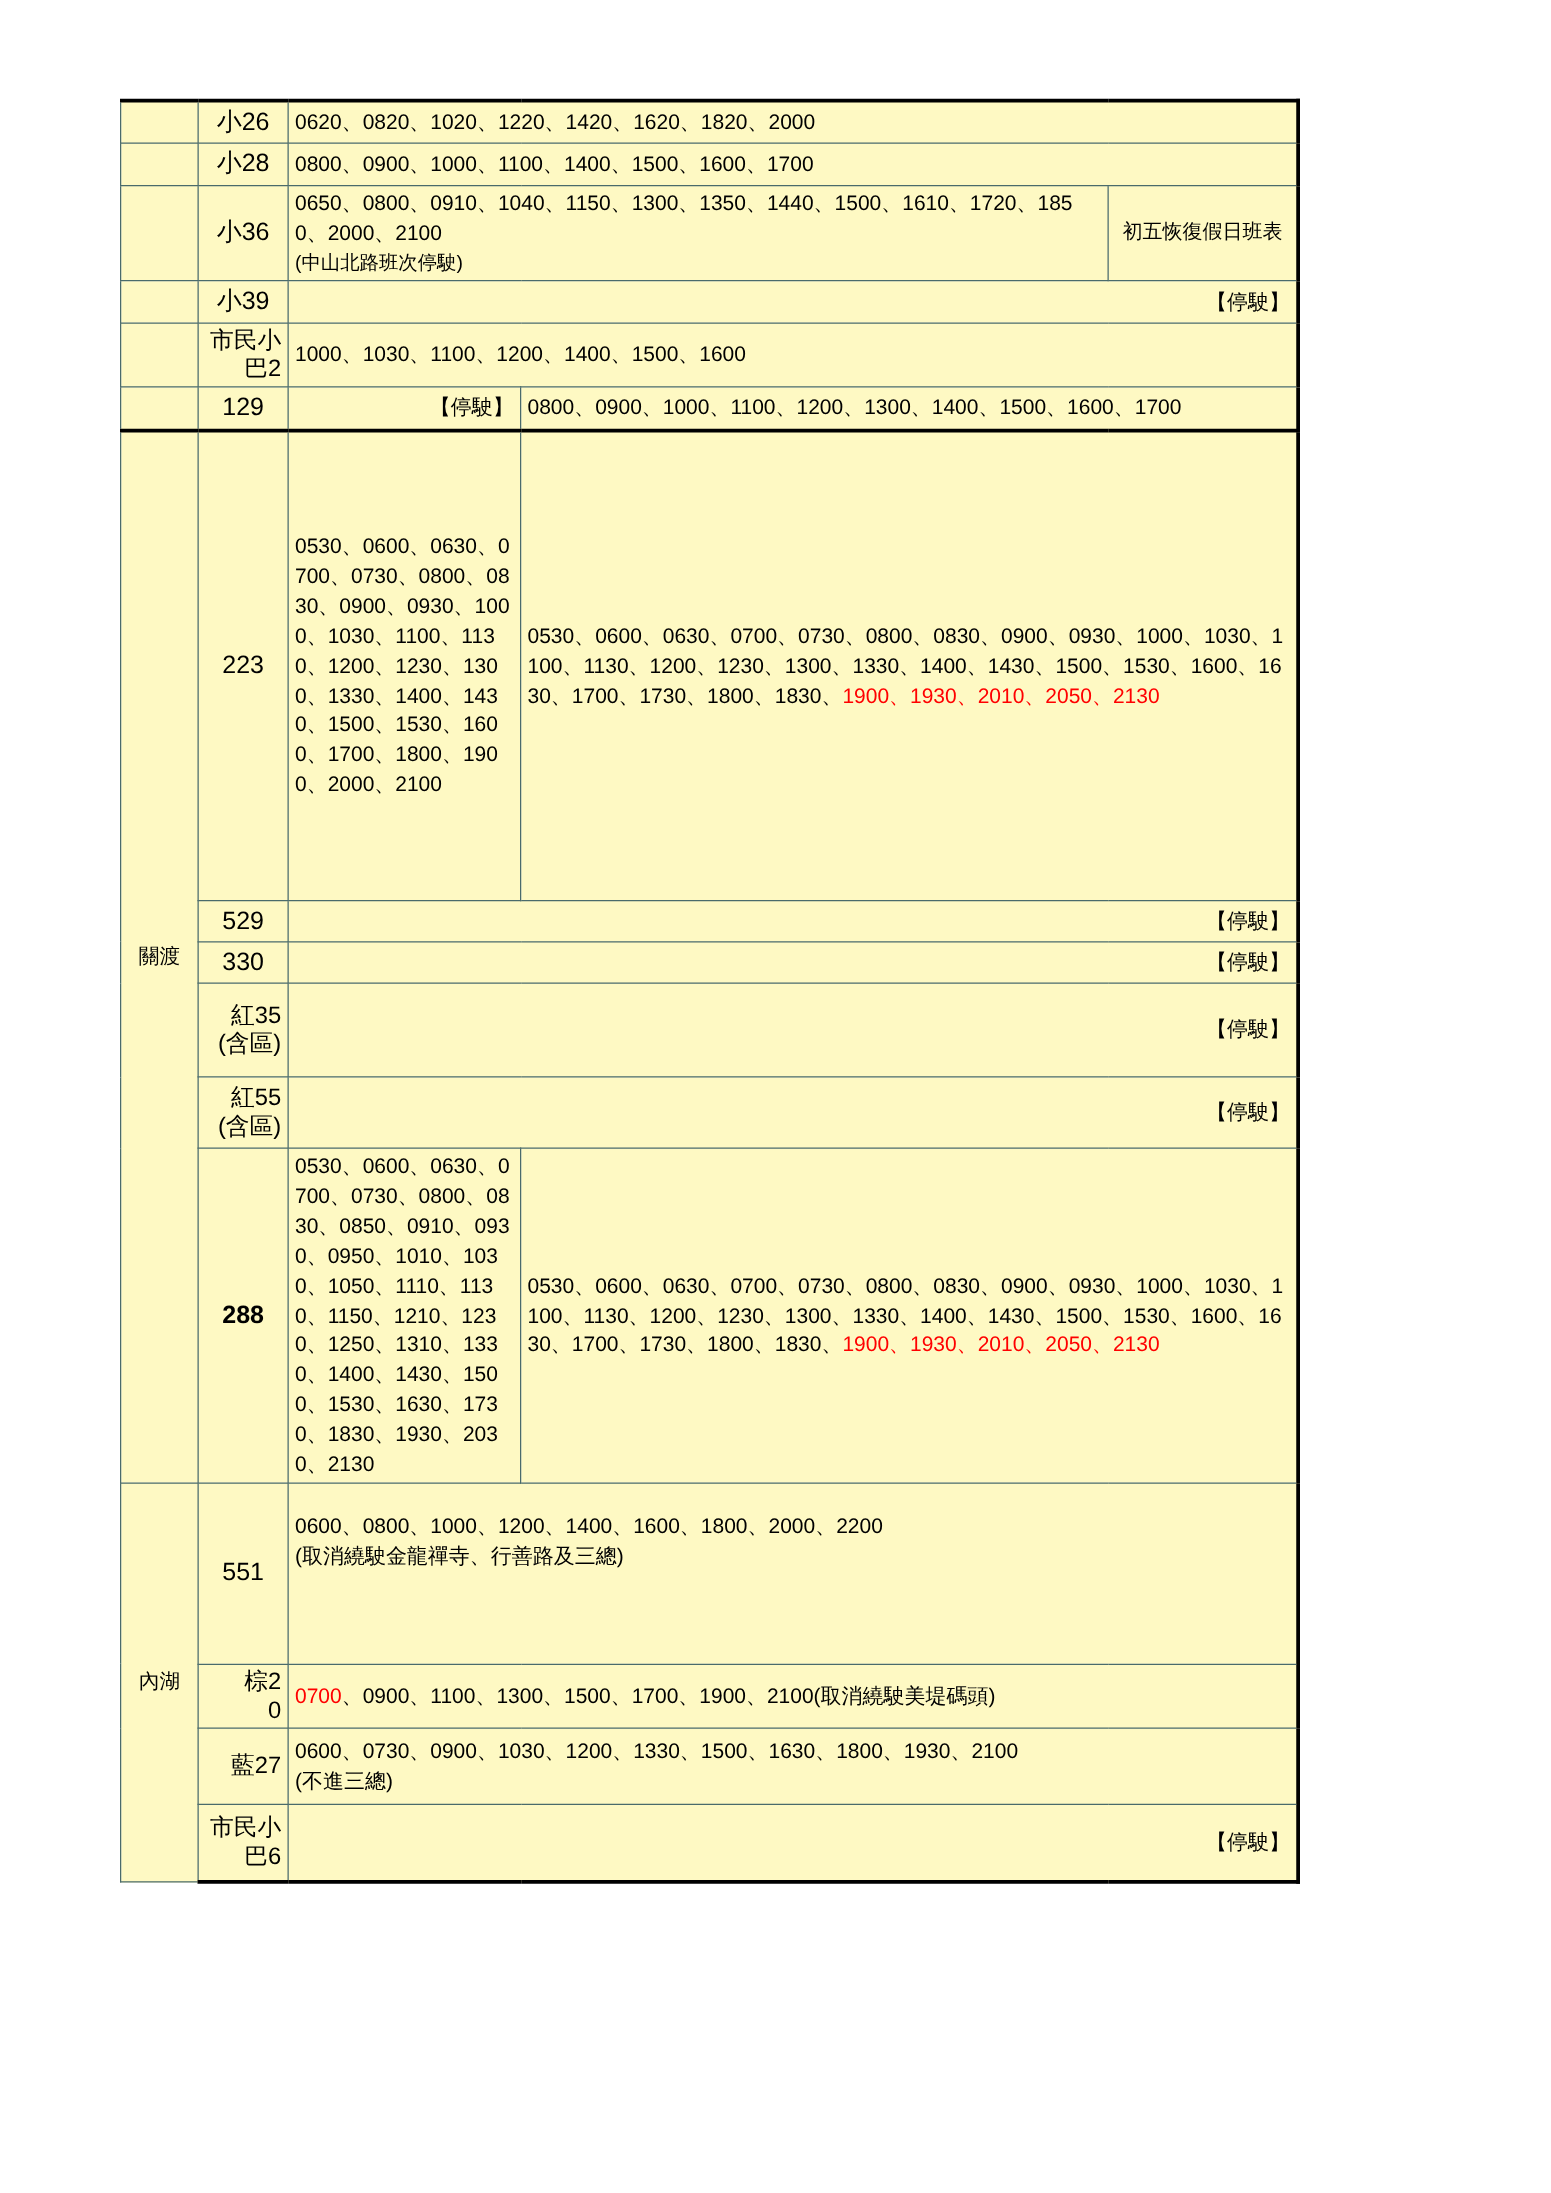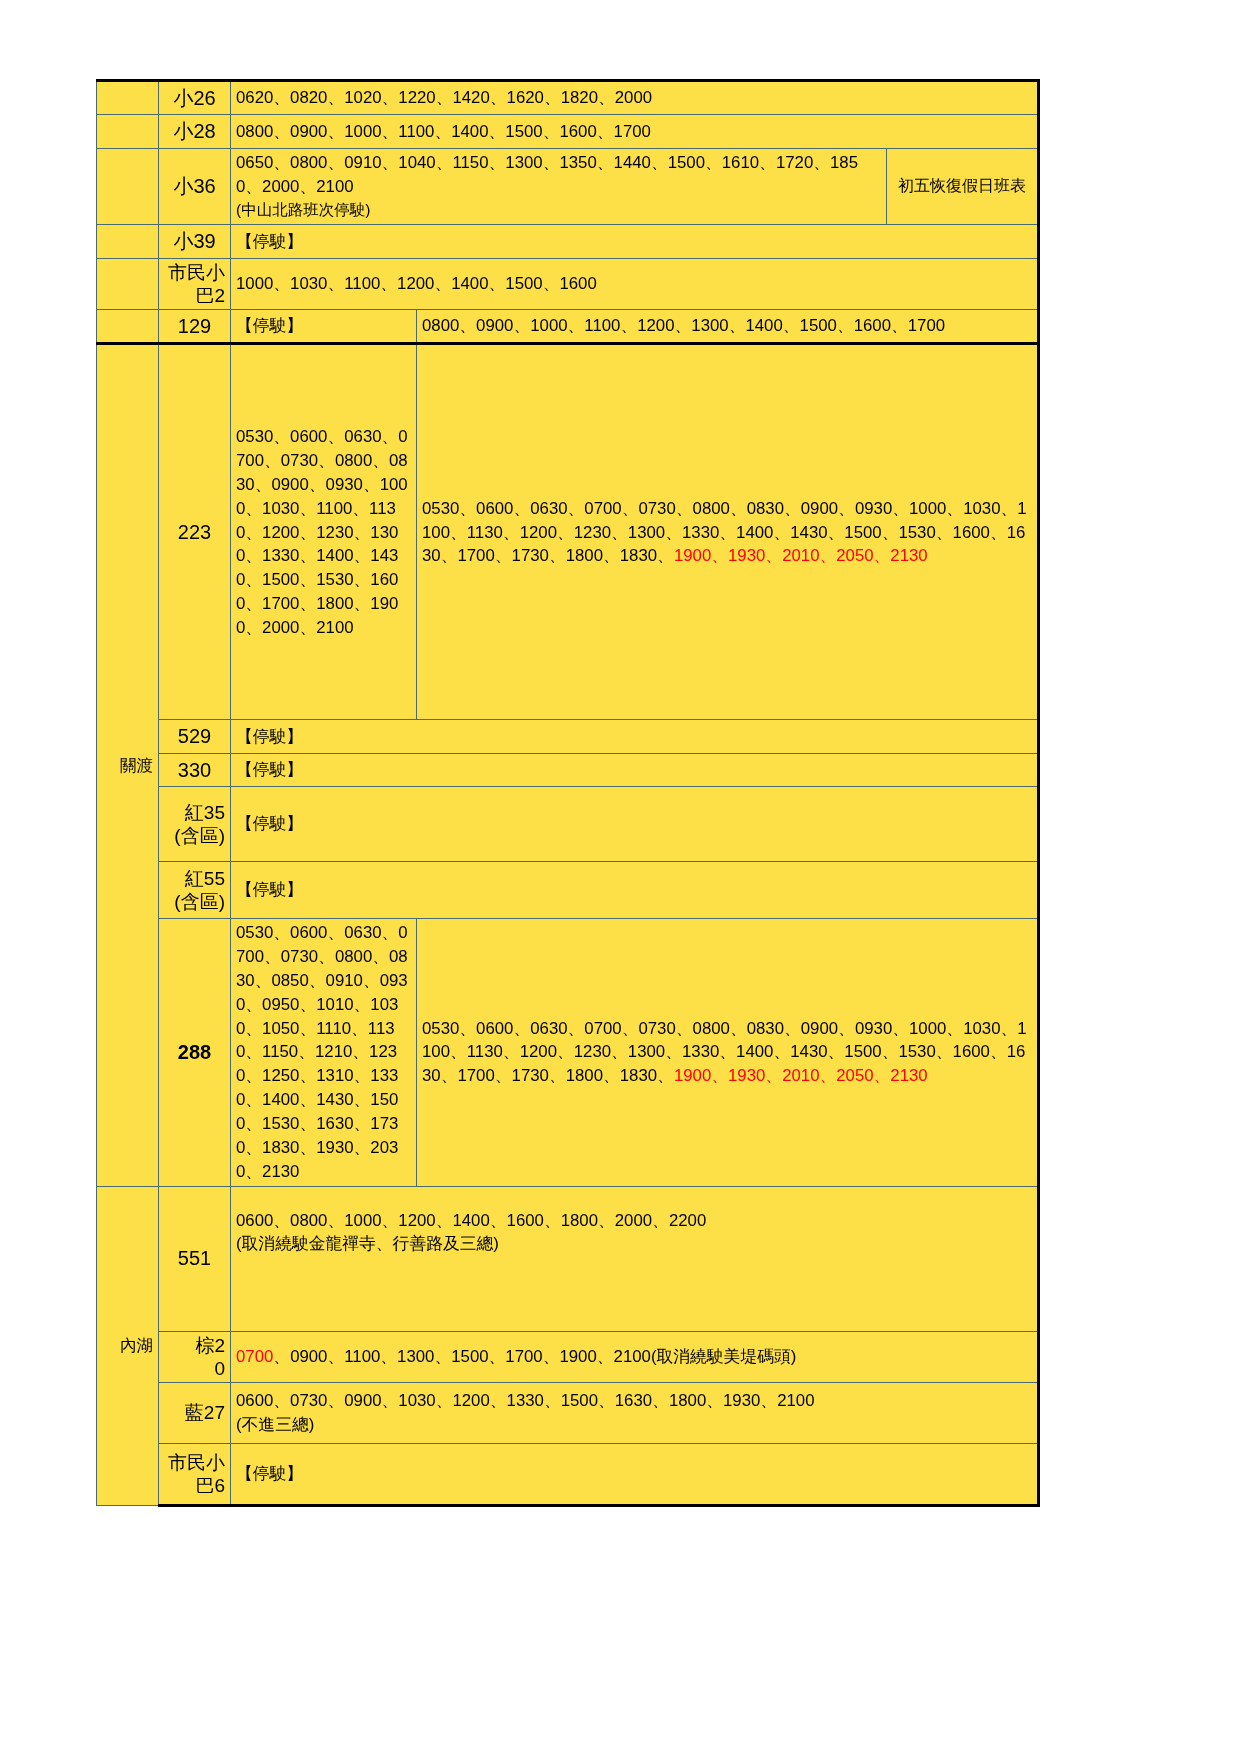--- a/index.html
+++ b/index.html
@@ -25,34 +25,34 @@
     position: absolute;
     left: 96px;
     top: 79px;
     border-collapse: collapse;
     table-layout: fixed;
     width: 942px;
     font-size: 16.5px;
   }
   table.sched td {
     border: 1px solid #4a6b6b;
-    background: #fde047;
+    background: #fef9c3;
     padding: 2px 5px;
     vertical-align: middle;
     line-height: 1.42;
     word-break: break-all;
   }
   
   td.district {
     background: #ffffff;
     border-left: 3px solid #000000;
     border-right: 3px solid #000000;
     border-top: 3px solid #000000;
     border-bottom: 3px solid #000000;
-    text-align: right;
+    text-align: center;
     font-size: 16.5px;
     width: 62px;
   }
   td.district-blank {
     background: #ffffff;
     border: none;
     border-left: 3px solid #000000;
     border-right: 3px solid #000000;
     width: 62px;
   }
@@ -68,21 +68,21 @@
   }
   td.times {
     font-size: 16.8px;
   }
   td.times-narrow {
     width: 186px;
     font-size: 16.8px;
     line-height: 1.45;
   }
   td.center {
-    text-align: left;
+    text-align: right;
   }
   td.note {
     width: 152px;
     text-align: center;
     font-size: 16px;
   }
   .red {
     color: #ff0000;
   }
   .small-note {

